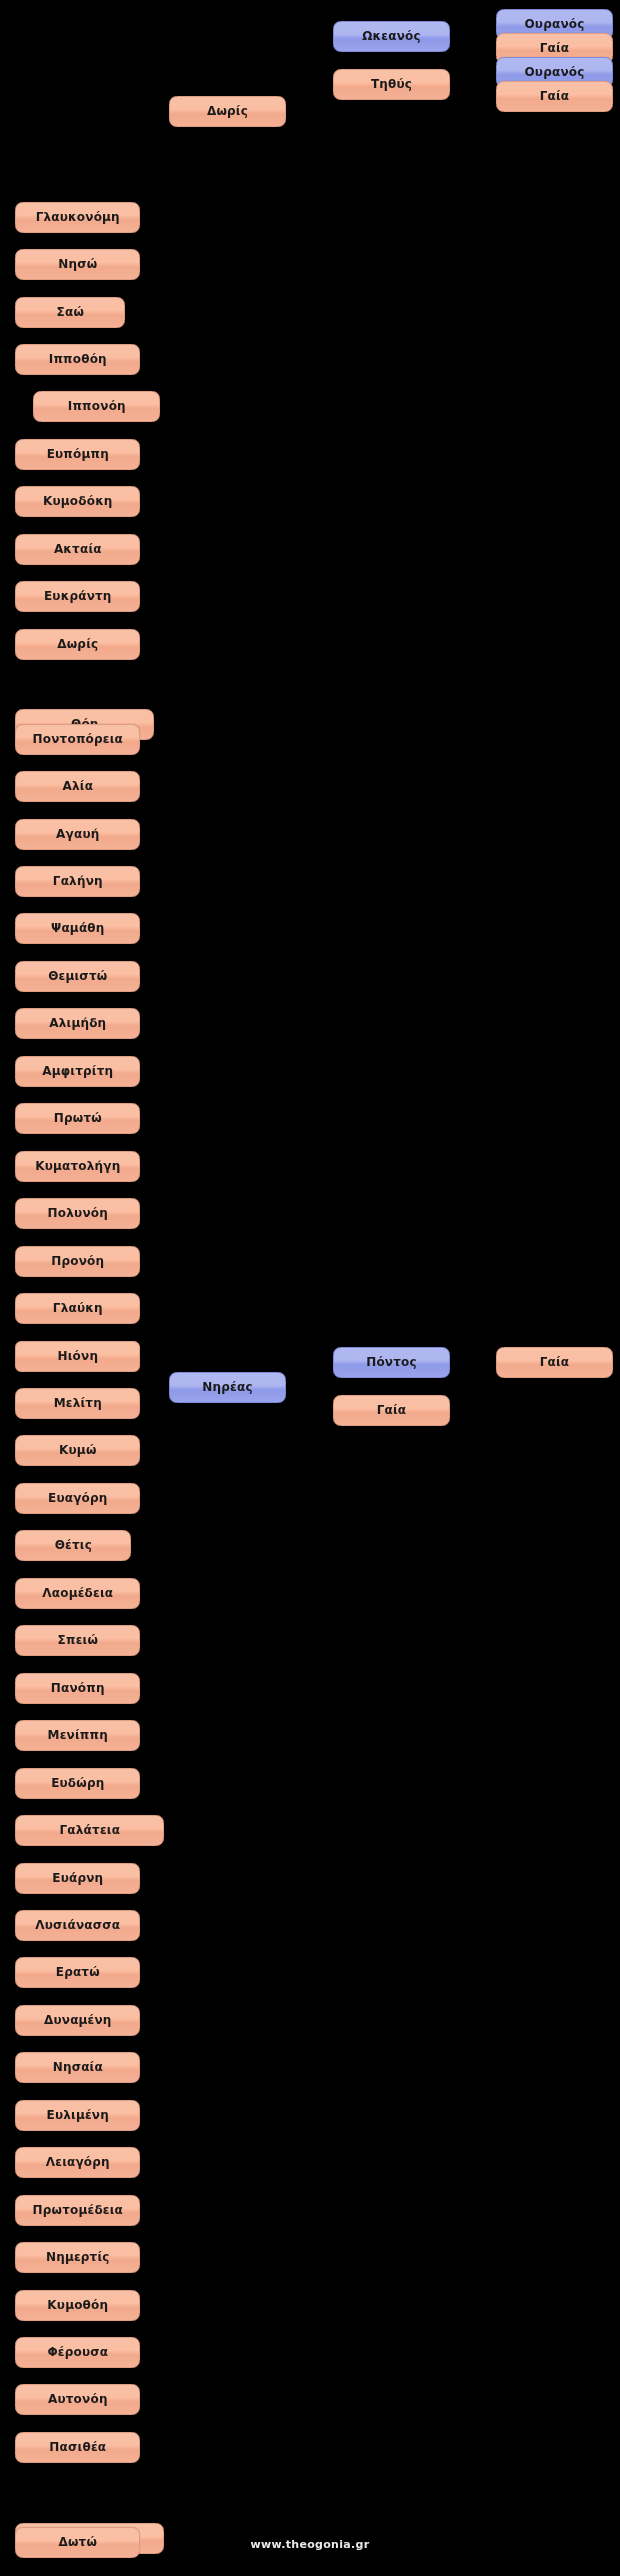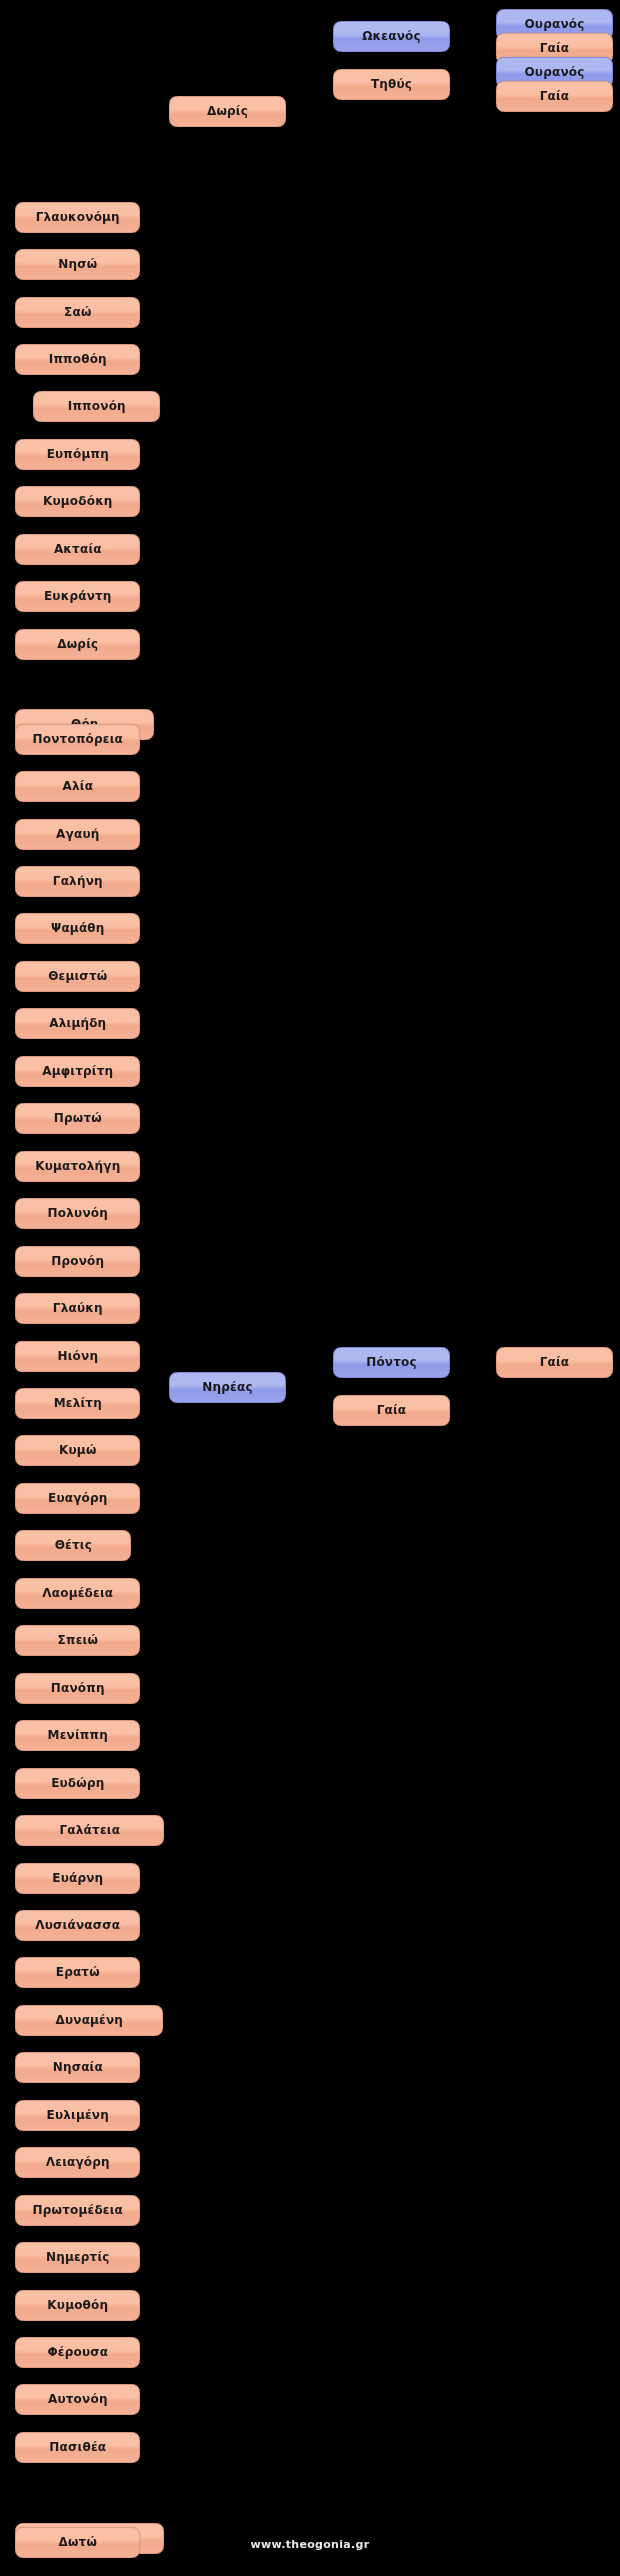--- a/index.html
+++ b/index.html
@@ -70,21 +70,21 @@
     font-family: "DejaVu Sans", sans-serif;
     letter-spacing: 0.3px;
   }
 </style>
 </head>
 <body>
 
 <div id="chart">
     <div class="node f" style="left: 15.3px; top: 202px; width: 125px;">Γλαυκονόμη</div>
     <div class="node f" style="left: 15.3px; top: 249px; width: 125px;">Νησώ</div>
-    <div class="node f" style="left: 15.3px; top: 297px; width: 125px;">Σαώ</div>
+    <div class="node f" style="left: 15.3px; top: 297px; width: 110px;">Σαώ</div>
     <div class="node f" style="left: 15.3px; top: 344px; width: 125px;">Ιπποθόη</div>
     <div class="node f" style="left: 15.3px; top: 391px; width: 127px; margin-left: 18px;">Ιππονόη</div>
     <div class="node f" style="left: 15.3px; top: 439px; width: 125px;">Ευπόμπη</div>
     <div class="node f" style="left: 15.3px; top: 486px; width: 125px;">Κυμοδόκη</div>
     <div class="node f" style="left: 15.3px; top: 534px; width: 125px;">Ακταία</div>
     <div class="node f" style="left: 15.3px; top: 581px; width: 125px;">Ευκράντη</div>
     <div class="node f" style="left: 15.3px; top: 629px; width: 125px;">Δωρίς</div>
     <div class="node f" style="left: 15.3px; top: 676px; width: 139px; margin-top: 33px;">Θόη</div>
     <div class="node f" style="left: 15.3px; top: 724px; width: 125px;">Ποντοπόρεια</div>
     <div class="node f" style="left: 15.3px; top: 771px; width: 125px;">Αλία</div>
@@ -106,21 +106,21 @@
     <div class="node f" style="left: 15.3px; top: 1530px; width: 116px;">Θέτις</div>
     <div class="node f" style="left: 15.3px; top: 1578px; width: 125px;">Λαομέδεια</div>
     <div class="node f" style="left: 15.3px; top: 1625px; width: 125px;">Σπειώ</div>
     <div class="node f" style="left: 15.3px; top: 1673px; width: 125px;">Πανόπη</div>
     <div class="node f" style="left: 15.3px; top: 1720px; width: 125px;">Μενίππη</div>
     <div class="node f" style="left: 15.3px; top: 1768px; width: 125px;">Ευδώρη</div>
     <div class="node f" style="left: 15.3px; top: 1815px; width: 149px;">Γαλάτεια</div>
     <div class="node f" style="left: 15.3px; top: 1863px; width: 125px;">Ευάρνη</div>
     <div class="node f" style="left: 15.3px; top: 1910px; width: 125px;">Λυσιάνασσα</div>
     <div class="node f" style="left: 15.3px; top: 1957px; width: 125px;">Ερατώ</div>
-    <div class="node f" style="left: 15.3px; top: 2005px; width: 148px;">Δυναμένη</div>
+    <div class="node f" style="left: 15.3px; top: 2005px; width: 125px;">Δυναμένη</div>
     <div class="node f" style="left: 15.3px; top: 2052px; width: 125px;">Νησαία</div>
     <div class="node f" style="left: 15.3px; top: 2100px; width: 125px;">Ευλιμένη</div>
     <div class="node f" style="left: 15.3px; top: 2147px; width: 125px;">Λειαγόρη</div>
     <div class="node f" style="left: 15.3px; top: 2195px; width: 125px;">Πρωτομέδεια</div>
     <div class="node f" style="left: 15.3px; top: 2242px; width: 125px;">Νημερτίς</div>
     <div class="node f" style="left: 15.3px; top: 2290px; width: 125px;">Κυμοθόη</div>
     <div class="node f" style="left: 15.3px; top: 2337px; width: 125px;">Φέρουσα</div>
     <div class="node f" style="left: 15.3px; top: 2384px; width: 125px;">Αυτονόη</div>
     <div class="node f" style="left: 15.3px; top: 2432px; width: 125px;">Πασιθέα</div>
     <div class="node f" style="left: 15.3px; top: 2479px; width: 149px; margin-top: 44px;">Ευνίκη</div>

